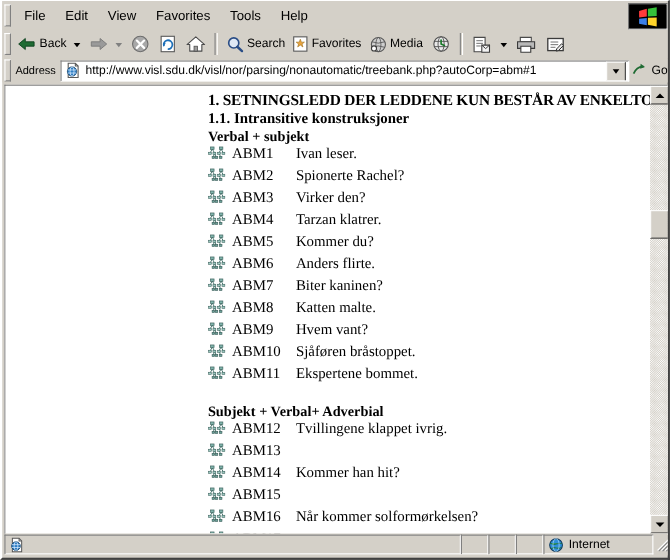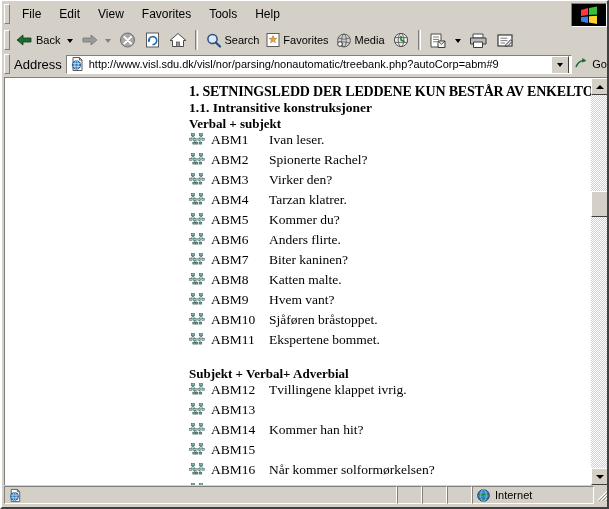--- a/index.html
+++ b/index.html
@@ -99,21 +99,21 @@
 
   
   .addrbar {
     position: absolute; left: 0; top: 52px;
     width: 609px; height: 22px;
     display: flex; align-items: center;
     background: #d4d0c8;
     box-sizing: border-box;
   }
   .addr-label {
-    font-size: 13px;
+    font-size: 10px;
     color: #000;
     margin: 0 4px 0 1px;
     white-space: nowrap;
   }
   .addr-field {
     flex: 1 1 auto;
     height: 19px;
     display: flex; align-items: center;
     background: #ffffff;
     border-left: 1px solid #808080;
@@ -292,21 +292,21 @@
     border-right: 1px solid #ffffff;
     border-bottom: 1px solid #ffffff;
     box-sizing: border-box;
     display: flex; align-items: center;
     font-size: 11px;
     color: #000;
     overflow: hidden;
   }
   .sb-main { flex: 1 1 auto; padding-left: 2px; }
   .sb-small { width: 25px; flex: 0 0 auto; }
-  .sb-zone { width: 122px; flex: 0 0 auto; padding-left: 3px; }
+  .sb-zone { width: 100px; flex: 0 0 auto; padding-left: 3px; }
   .grip {
     width: 14px; height: 14px;
     flex: 0 0 auto;
     margin-left: 1px;
     position: relative;
   }
 </style>
 </head>
 <body>
 
@@ -444,21 +444,21 @@
     <div class="gripper"></div>
     <div class="addr-label">Address</div>
     <div class="addr-field">
       <svg width="16" height="16" viewBox="0 0 16 16" style="flex:0 0 auto;margin-left:2px;">
         <path d="M4,1.5 L10.5,1.5 L13,4 L13,14.5 L4,14.5 Z" fill="#ffffff" stroke="#5a5a5a" stroke-width="1"></path>
         <path d="M10.5,1.5 L10.5,4 L13,4" fill="none" stroke="#5a5a5a" stroke-width="1"></path>
         <circle cx="7.5" cy="9" r="4.2" fill="#2f7ec4" stroke="#14456f" stroke-width="0.8"></circle>
         <ellipse cx="7.5" cy="9" rx="1.8" ry="4.2" fill="none" stroke="#d8ecff" stroke-width="0.7"></ellipse>
         <path d="M3.5,7.6 h8 M3.5,10.4 h8" stroke="#d8ecff" stroke-width="0.7"></path>
       </svg>
-      <div class="addr-url">http://www.visl.sdu.dk/visl/nor/parsing/nonautomatic/treebank.php?autoCorp=abm#9</div>
+      <div class="addr-url">http://www.visl.sdu.dk/visl/nor/parsing/nonautomatic/treebank.php?autoCorp=abm#1</div>
       <div class="combo-btn" style="position:absolute;right:1px;top:0;">
         <div style="width:0;height:0;border-left:3px solid transparent;border-right:3px solid transparent;border-top:4px solid #000;"></div>
       </div>
     </div>
     <div class="go-btn">
       <svg width="16" height="14" viewBox="0 0 16 14">
         <path d="M2,10 q3,-7 9,-6.4" fill="none" stroke="#1f6b33" stroke-width="1.6"></path>
         <path d="M8.4,1 L12.4,3.8 L8,5.4 Z" fill="#1f6b33"></path>
       </svg>
       <span style="margin-left:2px;">Go</span>

